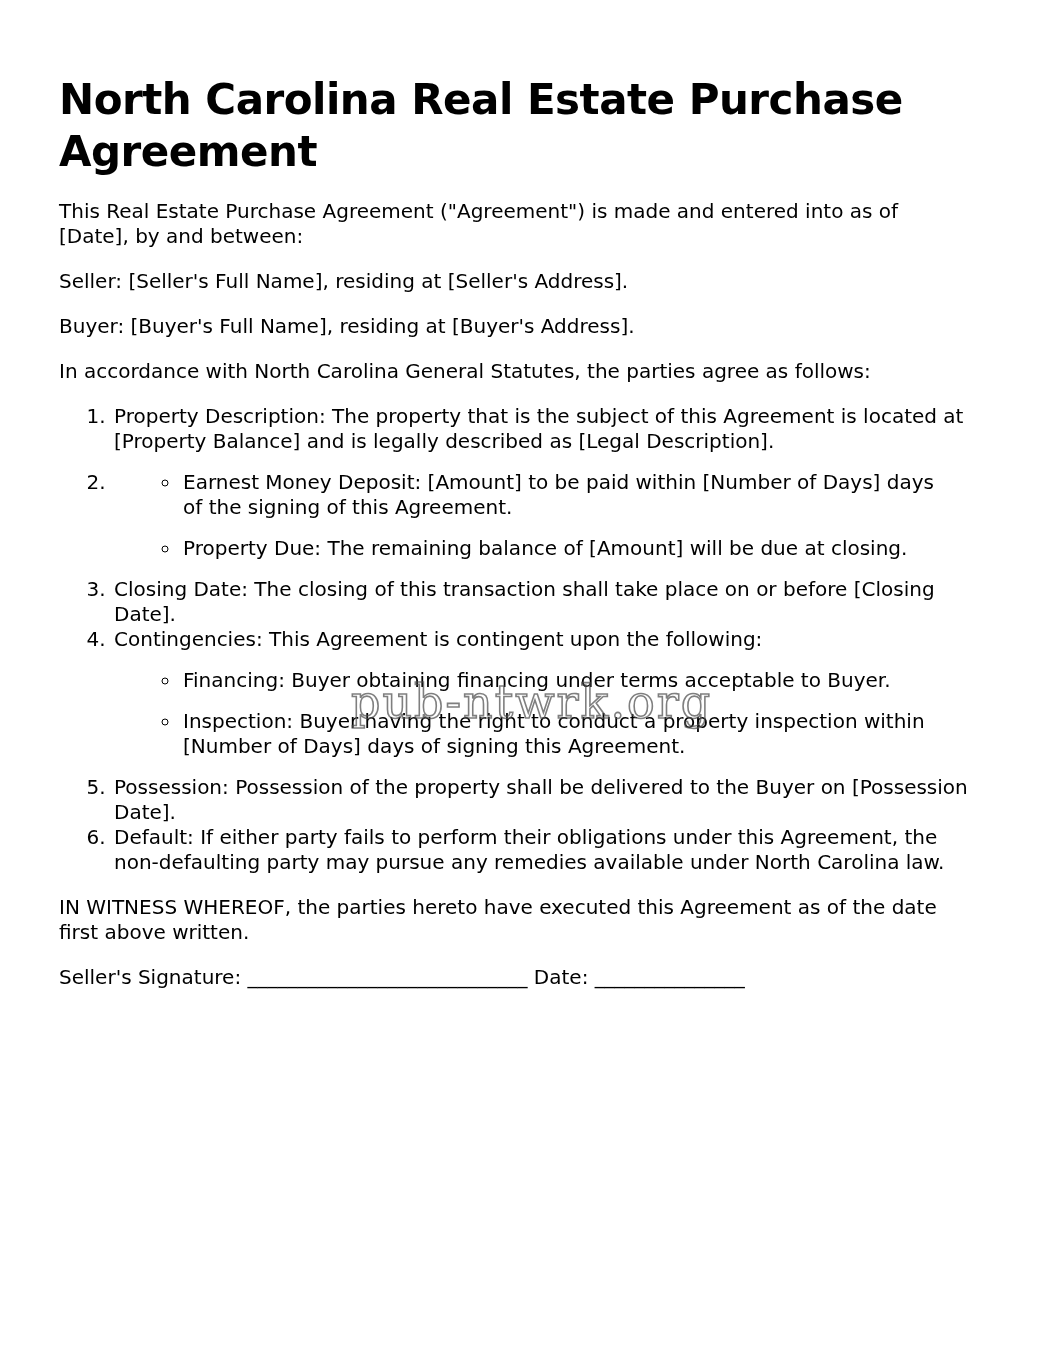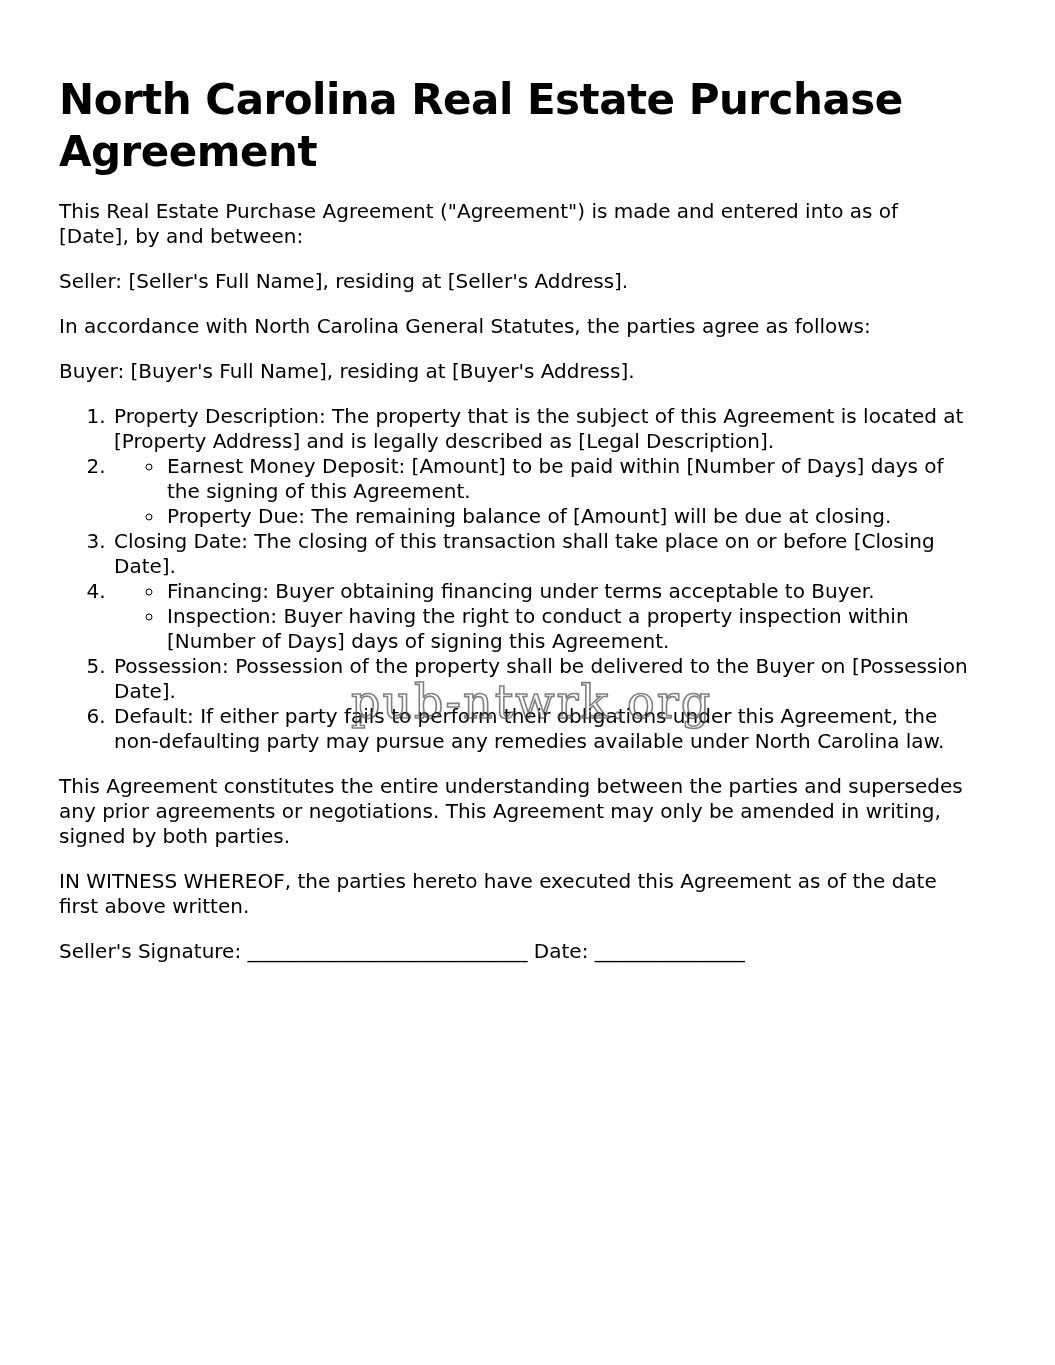--- a/index.html
+++ b/index.html
@@ -39,21 +39,21 @@
   ol.terms > li {
     margin: 0;
     padding-left: 2px;
   }
   ul.subterms {
     list-style-type: circle;
     margin: 0;
     padding-left: 51px;
   }
   ul.subterms > li {
-    margin: 0;
+    margin: 16px;
     padding-left: 2px;
   }
   strong { font-weight: normal; }
   .sig-row { white-space: nowrap; }
   .watermark {
     position: absolute;
     left: 351px;
     top: 676px;
     font-family: "DejaVu Serif", "Liberation Serif", serif;
     font-size: 46px;
@@ -71,60 +71,60 @@
 <body>
 
 <div class="page">
 
   <h1 class="doc-title">North Carolina Real Estate Purchase Agreement</h1>
 
   <p class="para">This Real Estate Purchase Agreement ("Agreement") is made and entered into as of <strong>[Date]</strong>, by and between:</p>
 
   <p class="para"><strong>Seller: [Seller's Full Name]</strong>, residing at <strong>[Seller's Address]</strong>.</p>
 
+  <p class="para"><strong>Buyer: [Buyer's Full Name]</strong>, residing at <strong>[Buyer's Address]</strong>.</p>
+
   <p class="para">In accordance with North Carolina General Statutes, the parties agree as follows:</p>
-
-  <p class="para"><strong>Buyer: [Buyer's Full Name]</strong>, residing at <strong>[Buyer's Address]</strong>.</p>
 
   <ol class="terms">
     <li>
-      <span><strong>Property Description:</strong> The property that is the subject of this Agreement is located at <strong>[Property Address]</strong> and is legally described as <strong>[Legal Description]</strong>.</span>
+      <span><strong>Property Description:</strong> The property that is the subject of this Agreement is located at <strong>[Property Balance]</strong> and is legally described as <strong>[Legal Description]</strong>.</span>
     </li>
     <li>
       <ul class="subterms">
         <li>
           <span><strong>Earnest Money Deposit: [Amount]</strong> to be paid within <strong>[Number of Days]</strong> days of the signing of this Agreement.</span>
         </li>
         <li>
           <span><strong>Property Due:</strong> The remaining balance of <strong>[Amount]</strong> will be due at closing.</span>
         </li>
       </ul>
     </li>
     <li>
       <span><strong>Closing Date:</strong> The closing of this transaction shall take place on or before <strong>[Closing Date]</strong>.</span>
     </li>
     <li>
+      <span><strong>Contingencies:</strong> This Agreement is contingent upon the following:</span>
       <ul class="subterms">
         <li>
           <span><strong>Financing:</strong> Buyer obtaining financing under terms acceptable to Buyer.</span>
         </li>
         <li>
           <span><strong>Inspection:</strong> Buyer having the right to conduct a property inspection within <strong>[Number of Days]</strong> days of signing this Agreement.</span>
         </li>
       </ul>
     </li>
     <li>
       <span><strong>Possession:</strong> Possession of the property shall be delivered to the Buyer on <strong>[Possession Date]</strong>.</span>
     </li>
     <li>
       <span><strong>Default:</strong> If either party fails to perform their obligations under this Agreement, the non-defaulting party may pursue any remedies available under North Carolina law.</span>
     </li>
   </ol>
 
-  <p class="para">This Agreement constitutes the entire understanding between the parties and supersedes any prior agreements or negotiations. This Agreement may only be amended in writing, signed by both parties.</p>
 
   <p class="para">IN WITNESS WHEREOF, the parties hereto have executed this Agreement as of the date first above written.</p>
 
   <p class="para sig-row"><strong>Seller's Signature:</strong> ____________________________ <strong>Date:</strong> _______________</p>
 
 
   <div class="watermark">pub-ntwrk.org</div>
 
 </div>
 

